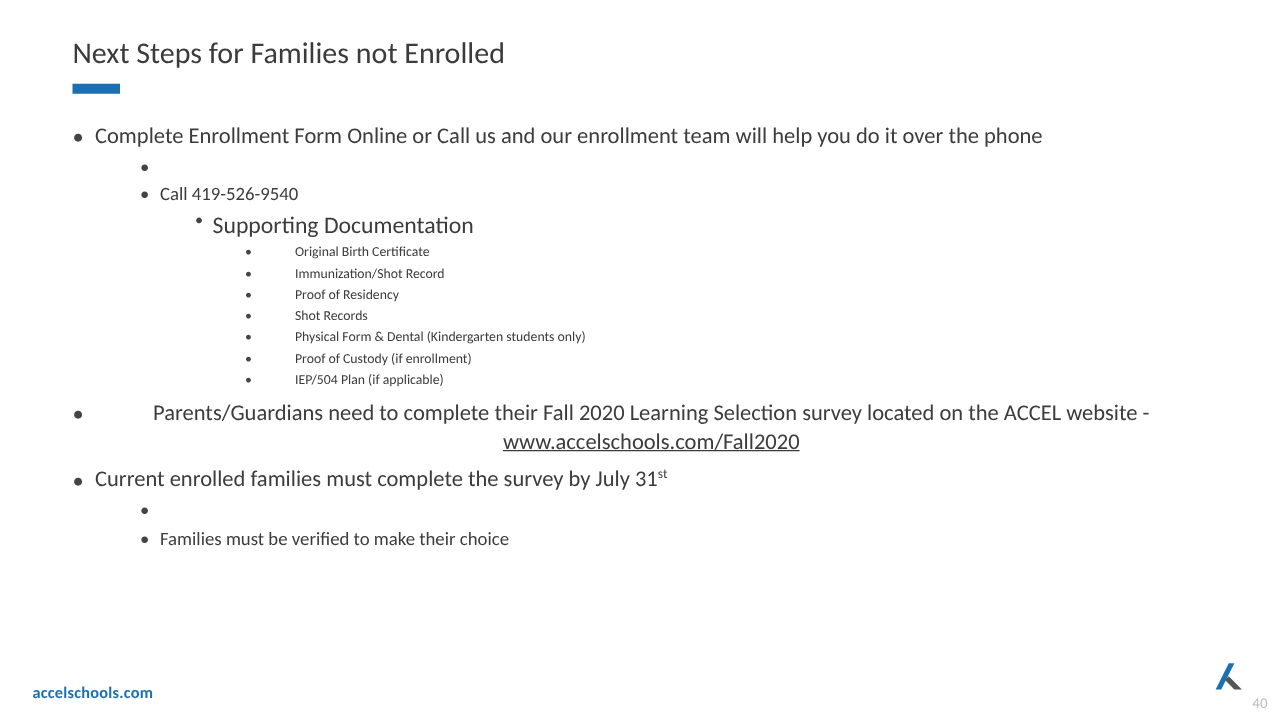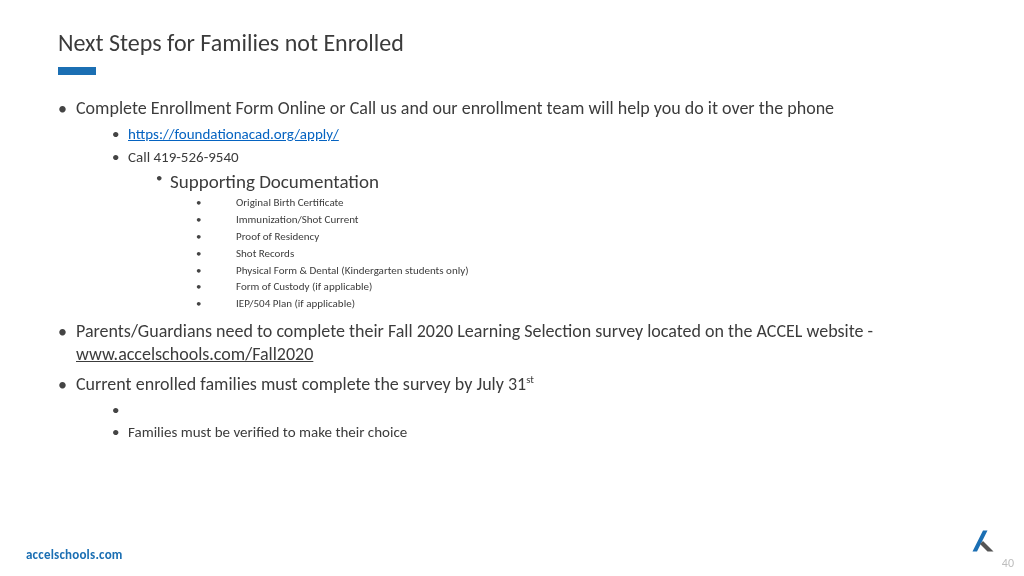--- a/index.html
+++ b/index.html
@@ -37,21 +37,21 @@
     .lvl4 > li > .row {
       display: flex;
       align-items: flex-start;
     }
     .bullet {
       flex: 0 0 auto;
       color: #444;
       line-height: 1.25;
     }
     .lvl1 > li > .row > .bullet { width: 18px; font-size: 18px; padding-top: 1px; }
-    .lvl1 > li > .row > .text { font-size: 18px; color: #3c3c3c; line-height: 1.25; }
+    .lvl1 > li > .row > .text { font-size: 18px; color: #3c3c3c; line-height: 1.25; text-align: center; }
 
     .lvl2 { margin-left: 54px; margin-top: 4px; }
     .lvl2 > li { margin-bottom: 4px; }
     .lvl2 > li > .row > .bullet { width: 16px; font-size: 15px; }
     .lvl2 > li > .row > .text { font-size: 15px; color: #3c3c3c; line-height: 1.3; }
 
     .lvl3 { margin-left: 44px; margin-top: 2px; }
     .lvl3 > li { margin-bottom: 2px; }
     .lvl3 > li > .row > .bullet { width: 14px; font-size: 13px; }
     .lvl3 > li > .row > .text { font-size: 19px; color: #3c3c3c; line-height: 1.3; }
@@ -99,21 +99,20 @@
   <ul class="lvl1">
     <li>
       <div class="row">
         <span class="bullet">•</span>
         <span class="text">Complete Enrollment Form Online or Call us and our enrollment team will help you do it over the phone</span>
       </div>
       <ul class="lvl2">
         <li>
           <div class="row">
             <span class="bullet">•</span>
-            <span class="text"><a class="link">https://foundationacad.org/apply/</a></span>
           </div>
         </li>
         <li>
           <div class="row">
             <span class="bullet">•</span>
             <span class="text">Call 419-526-9540</span>
           </div>
           <ul class="lvl3">
             <li>
               <div class="row">
@@ -123,21 +122,21 @@
               <ul class="lvl4">
                 <li>
                     <div class="row">
                       <span class="bullet">•</span>
                       <span class="text">Original Birth Certificate</span>
                     </div>
                   </li>
                 <li>
                     <div class="row">
                       <span class="bullet">•</span>
-                      <span class="text">Immunization/Shot Current</span>
+                      <span class="text">Immunization/Shot Record</span>
                     </div>
                   </li>
                 <li>
                     <div class="row">
                       <span class="bullet">•</span>
                       <span class="text">Proof of Residency</span>
                     </div>
                   </li>
                 <li>
                     <div class="row">
@@ -147,21 +146,21 @@
                   </li>
                 <li>
                     <div class="row">
                       <span class="bullet">•</span>
                       <span class="text">Physical Form &amp; Dental (Kindergarten students only)</span>
                     </div>
                   </li>
                 <li>
                     <div class="row">
                       <span class="bullet">•</span>
-                      <span class="text">Form of Custody (if applicable)</span>
+                      <span class="text">Proof of Custody (if enrollment)</span>
                     </div>
                   </li>
                 <li>
                     <div class="row">
                       <span class="bullet">•</span>
                       <span class="text">IEP/504 Plan (if applicable)</span>
                     </div>
                   </li>
               </ul>
             </li>

